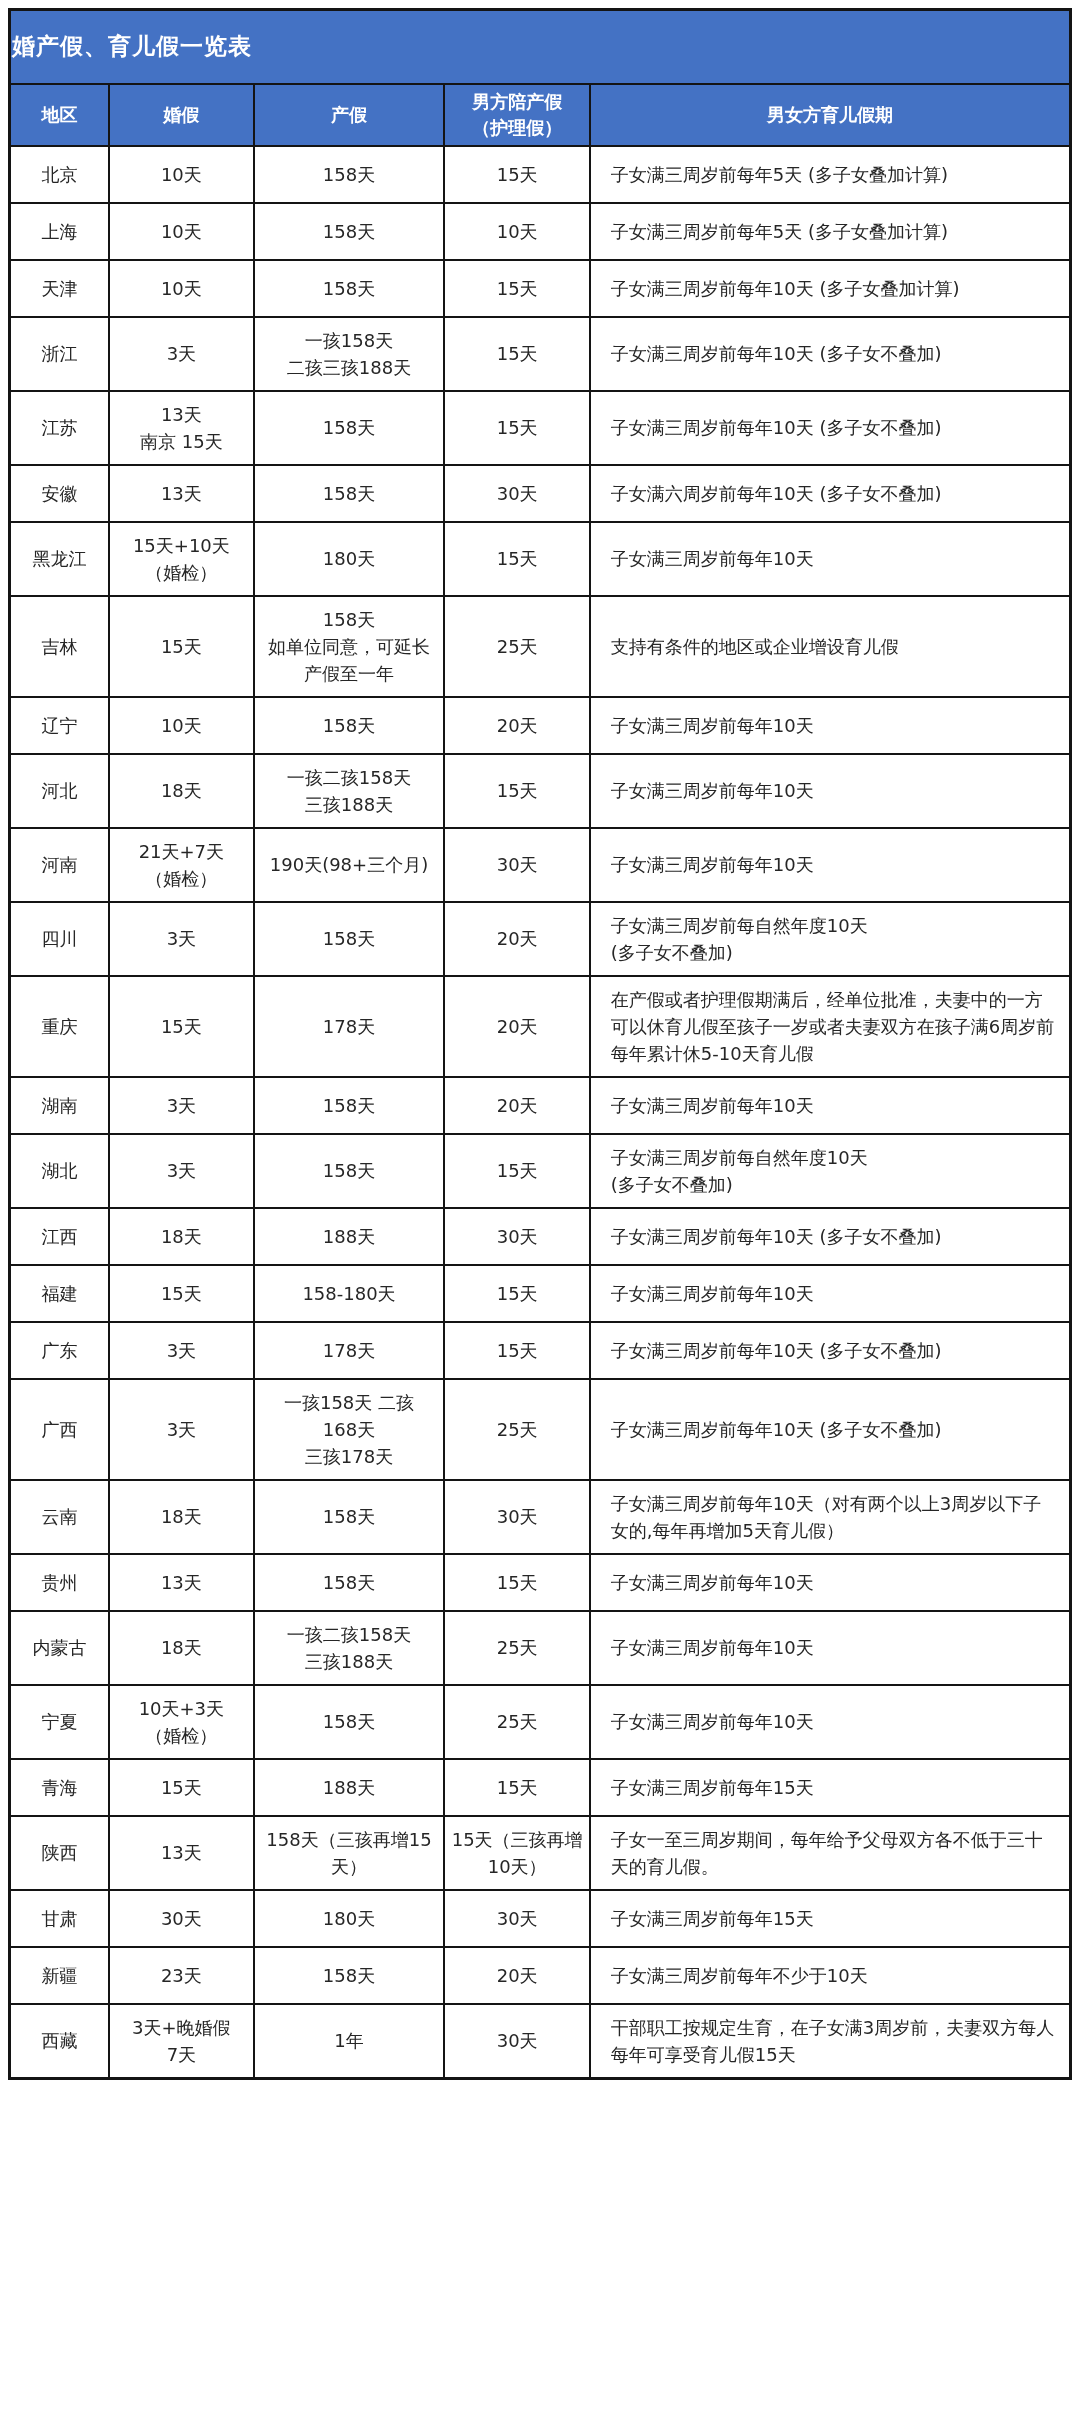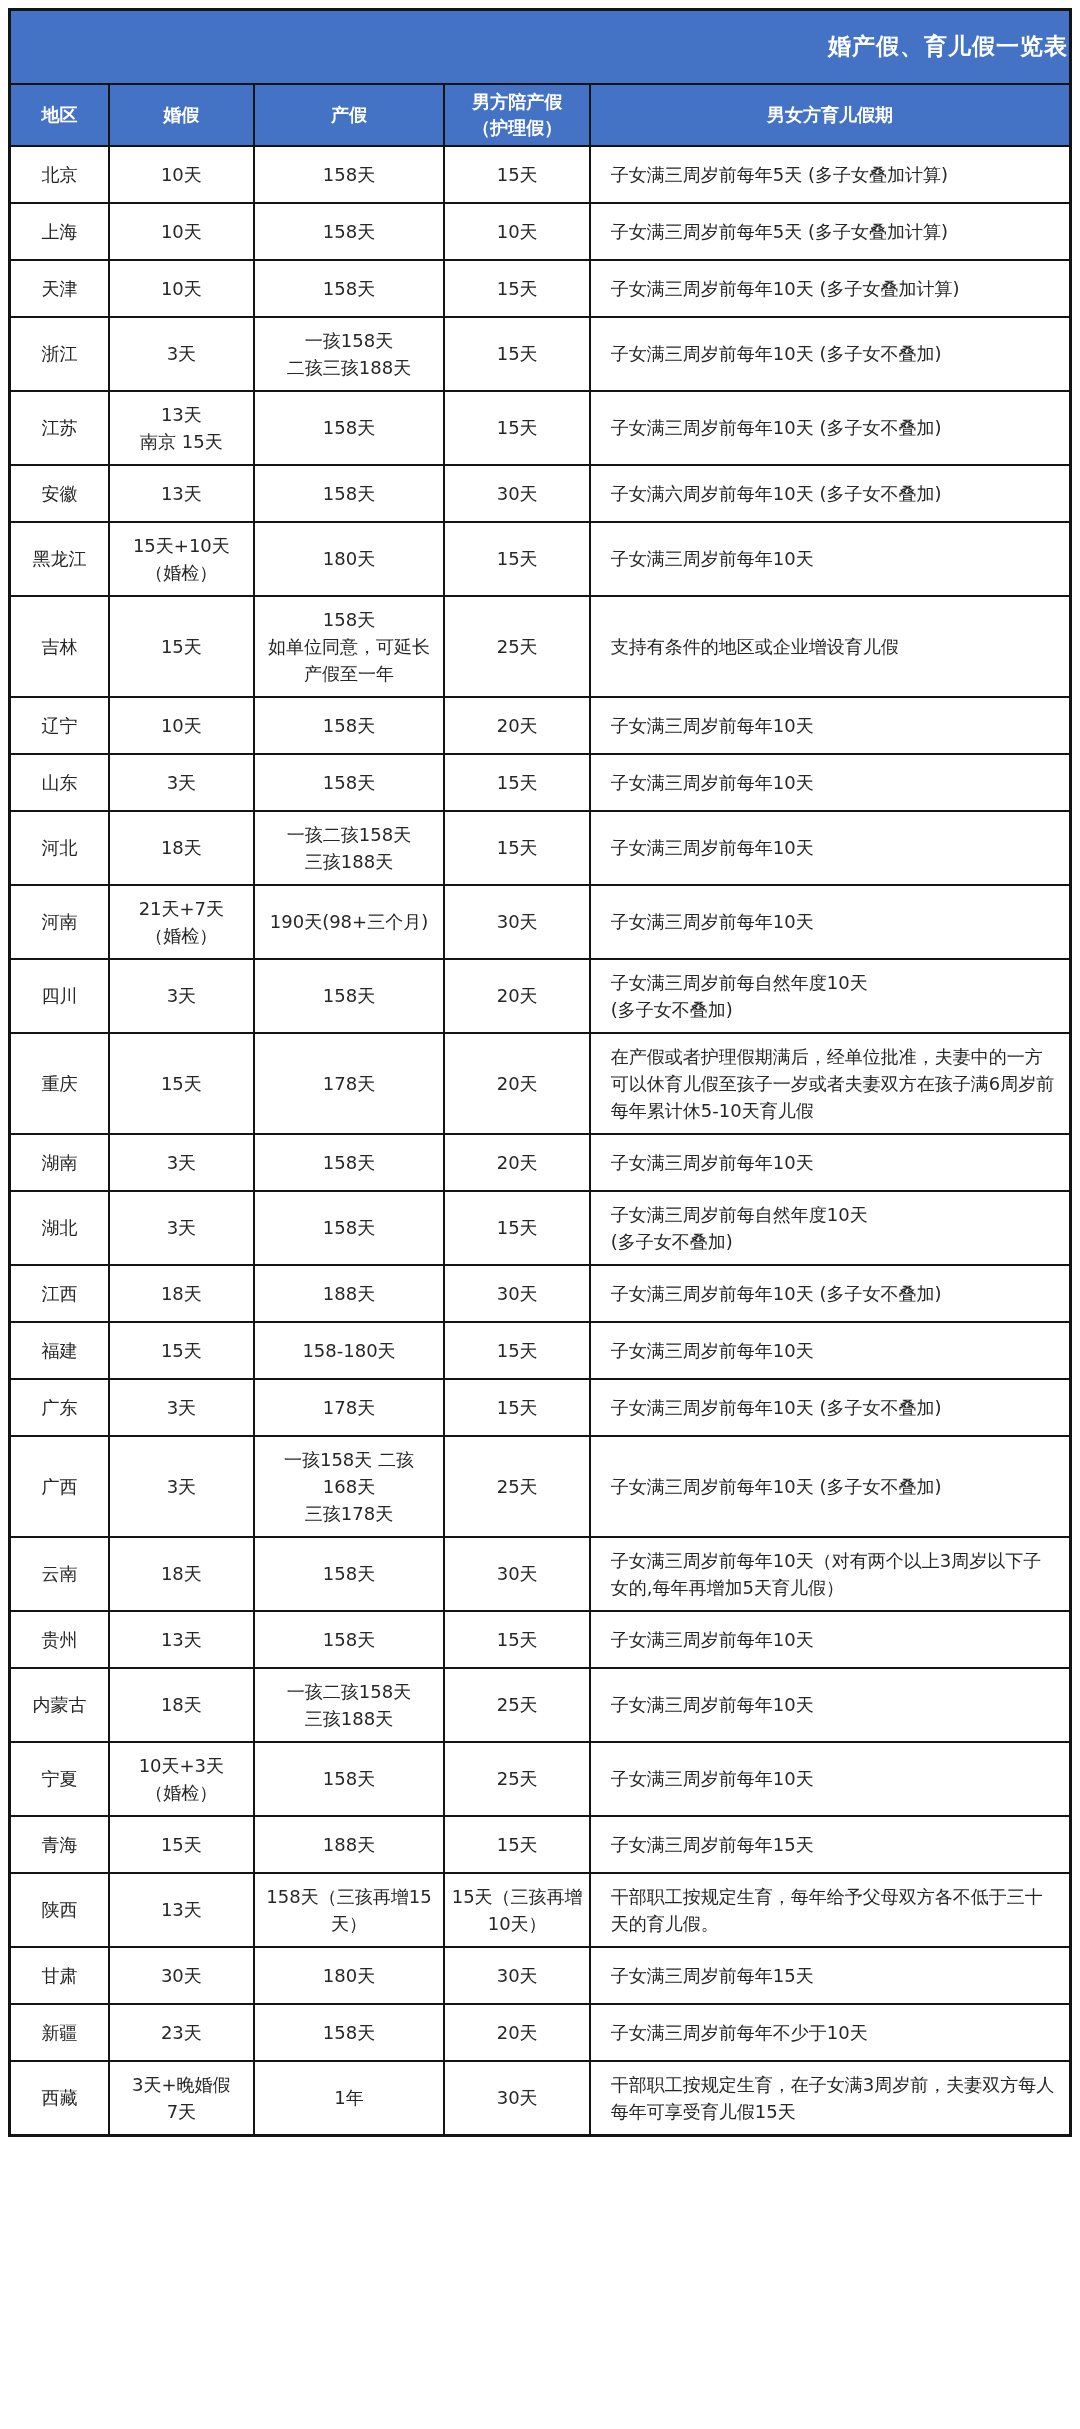--- a/index.html
+++ b/index.html
@@ -25,21 +25,21 @@
     border: 2px solid #141414;
     box-sizing: border-box;
     white-space: pre-line;
     word-break: break-word;
   }
   .title-cell {
     background: #4472c4;
     color: #ffffff;
     font-size: 23px;
     font-weight: bold;
-    text-align: right;
+    text-align: left;
     height: 74px;
     letter-spacing: 1px;
   }
   .head-cell {
     background: #4472c4;
     color: #ffffff;
     font-size: 18px;
     font-weight: bold;
     text-align: center;
     height: 54px;
@@ -161,27 +161,20 @@
   </tr>
 
   <tr>
     <td class="cell region">辽宁</td>
     <td class="cell marriage">10天</td>
     <td class="cell maternity">158天</td>
     <td class="cell paternity">20天</td>
     <td class="cell parental">子女满三周岁前每年10天</td>
   </tr>
 
-  <tr>
-    <td class="cell region">山东</td>
-    <td class="cell marriage">3天</td>
-    <td class="cell maternity">158天</td>
-    <td class="cell paternity">15天</td>
-    <td class="cell parental">子女满三周岁前每年10天</td>
-  </tr>
 
   <tr>
     <td class="cell region">河北</td>
     <td class="cell marriage">18天</td>
     <td class="cell maternity">一孩二孩158天
 三孩188天</td>
     <td class="cell paternity">15天</td>
     <td class="cell parental">子女满三周岁前每年10天</td>
   </tr>
 
@@ -305,21 +298,21 @@
     <td class="cell maternity">188天</td>
     <td class="cell paternity">15天</td>
     <td class="cell parental">子女满三周岁前每年15天</td>
   </tr>
 
   <tr>
     <td class="cell region">陕西</td>
     <td class="cell marriage">13天</td>
     <td class="cell maternity">158天（三孩再增15天）</td>
     <td class="cell paternity">15天（三孩再增10天）</td>
-    <td class="cell parental">干部职工按规定生育，每年给予父母双方各不低于三十天的育儿假。</td>
+    <td class="cell parental">子女一至三周岁期间，每年给予父母双方各不低于三十天的育儿假。</td>
   </tr>
 
   <tr>
     <td class="cell region">甘肃</td>
     <td class="cell marriage">30天</td>
     <td class="cell maternity">180天</td>
     <td class="cell paternity">30天</td>
     <td class="cell parental">子女满三周岁前每年15天</td>
   </tr>
 

